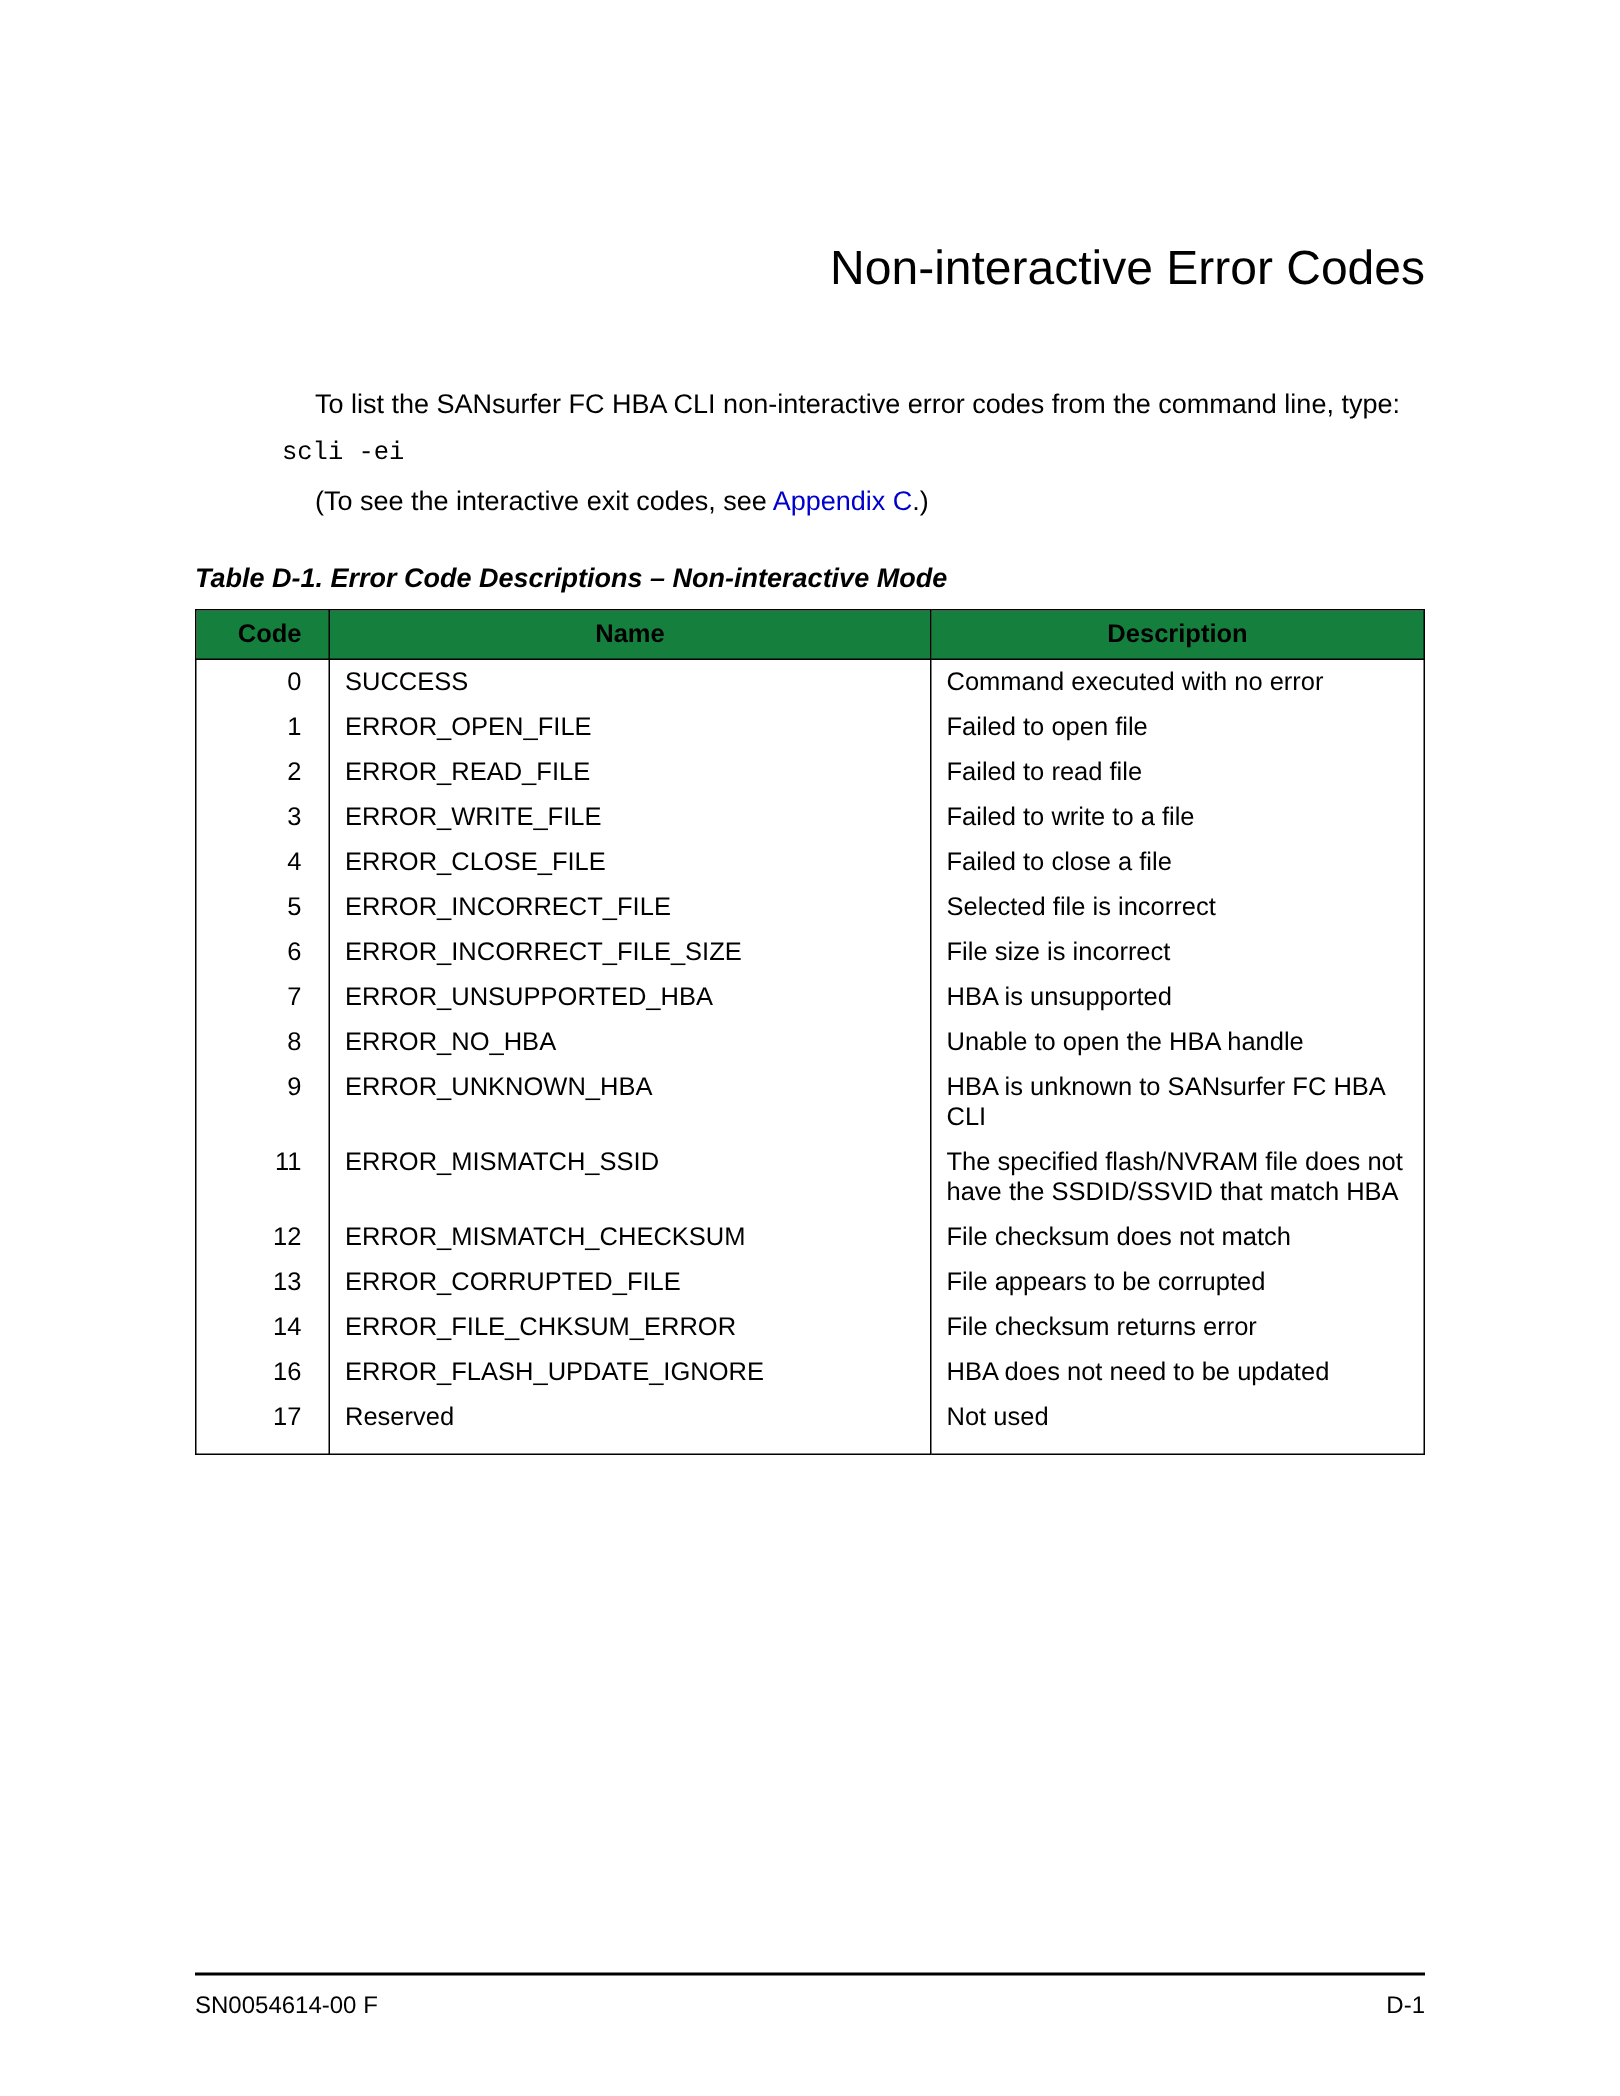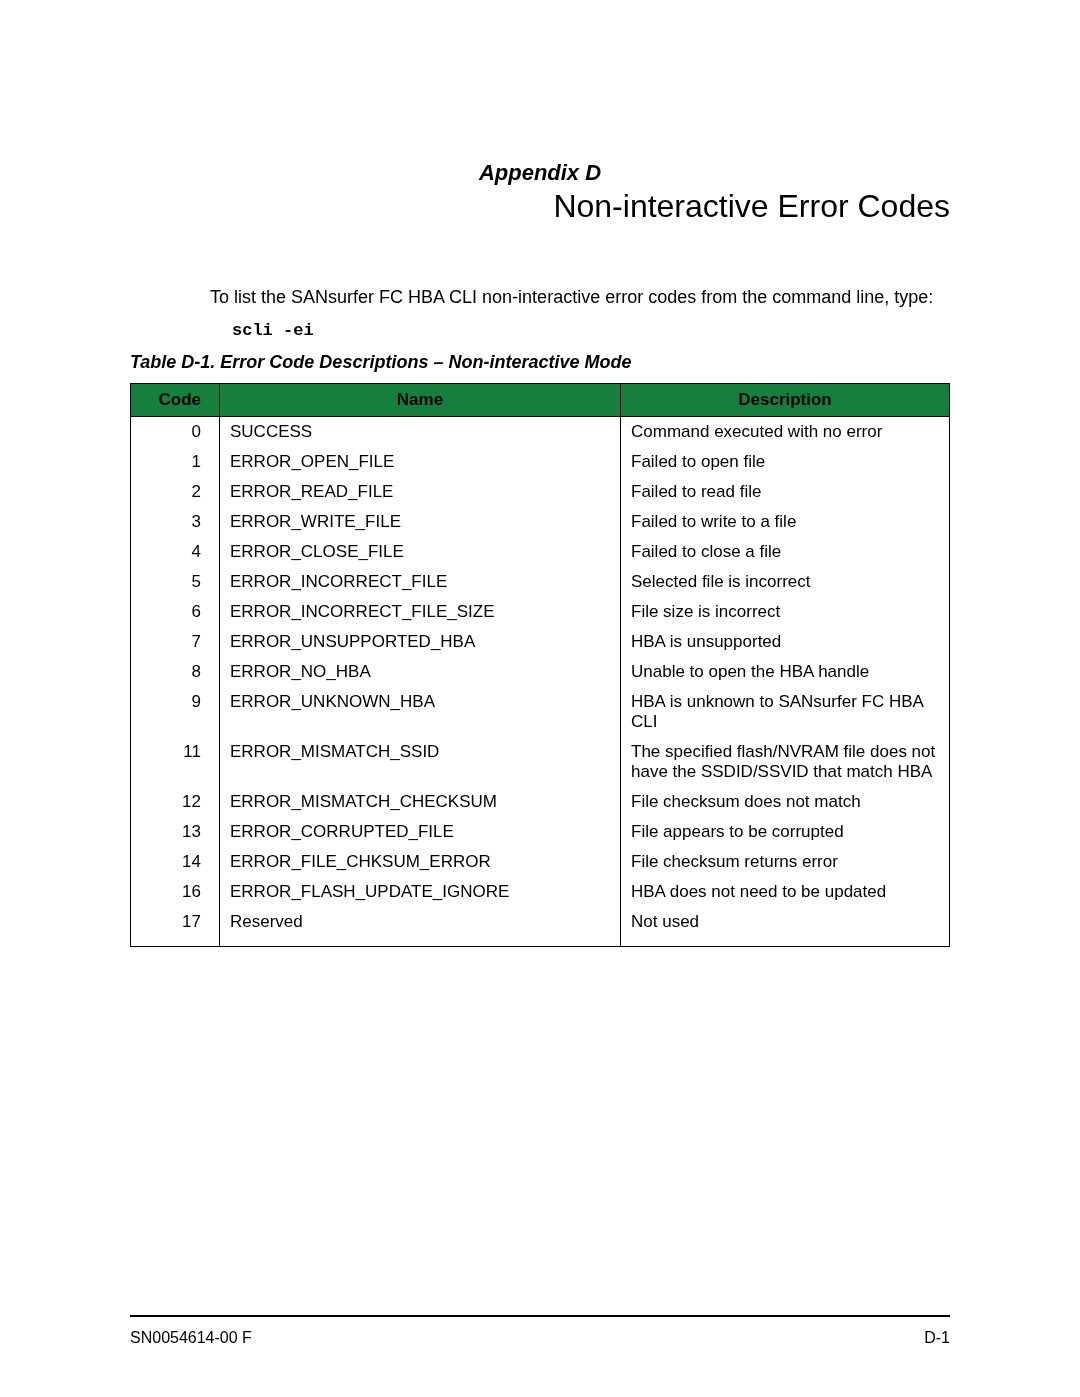--- a/index.html
+++ b/index.html
@@ -30,23 +30,23 @@
     margin-bottom: 60px;
   }
   .intro {
     font-size: 18px;
     line-height: 1.35;
     margin-left: 80px;
     margin-bottom: 10px;
   }
   .cmd {
     font-family: "Courier New", monospace;
-    font-weight: bold;
+    font-weight: normal;
     font-size: 17px;
-    margin-left: 102px;
+    margin-left: 58px;
     margin-top: 12px;
     margin-bottom: 12px;
   }
   .see-also {
     font-size: 18px;
     margin-left: 80px;
     margin-bottom: 30px;
   }
   .link {
     color: #0000cc;
@@ -101,25 +101,27 @@
     font-size: 16px;
     display: flex;
     justify-content: space-between;
   }
 </style>
 </head>
 <body>
 
 <div class="page">
 
-  <div class="appendix-label">Appendix D</div>
   <div class="title">Non-interactive Error Codes</div>
 
   <div class="intro">To list the SANsurfer FC HBA CLI non-interactive error codes from the command line, type:</div>
   <div class="cmd">scli -ei</div>
+  <div class="see-also">
+    <span>(To see the interactive exit codes, see </span><span class="link">Appendix C</span><span>.)</span>
+  </div>
 
   <div class="table-caption">Table D-1. Error Code Descriptions – Non-interactive Mode</div>
 
   <table>
     <thead>
       <tr>
         <th class="col-code">Code</th>
         <th class="col-name">Name</th>
         <th class="col-desc">Description</th>
       </tr>

